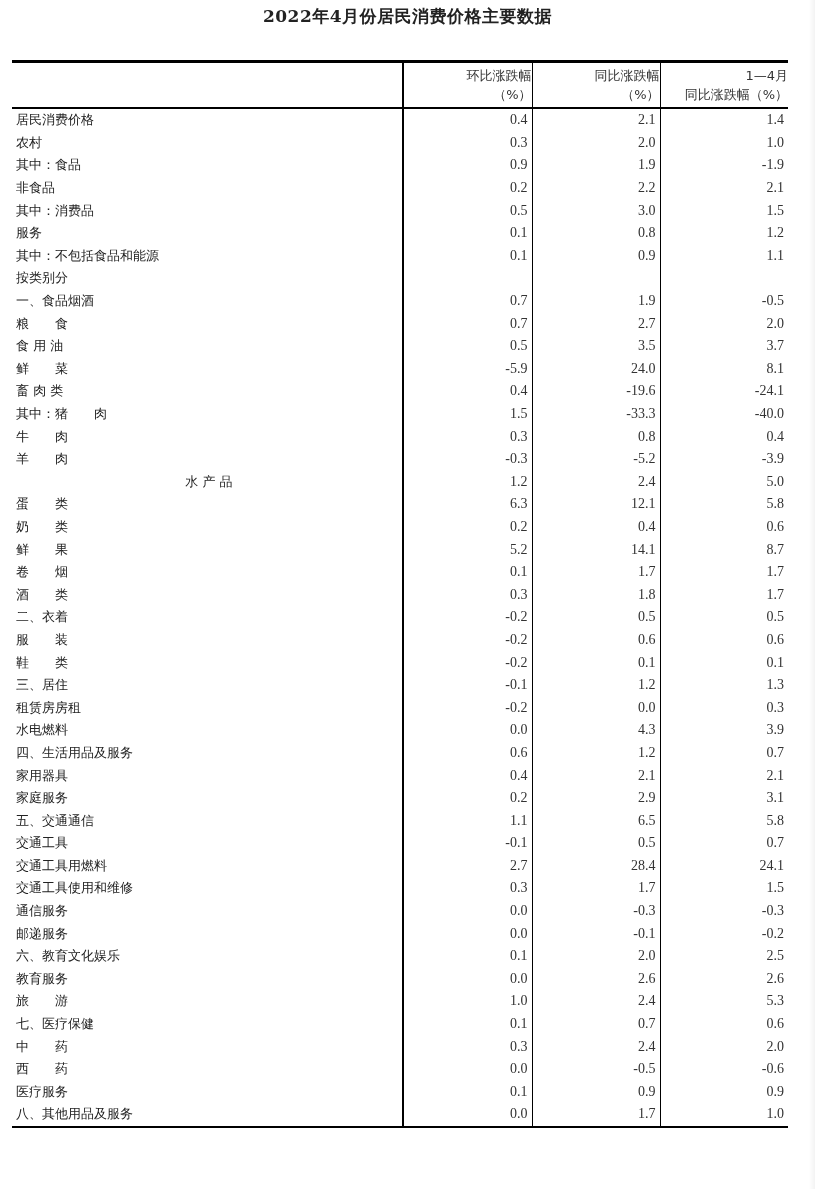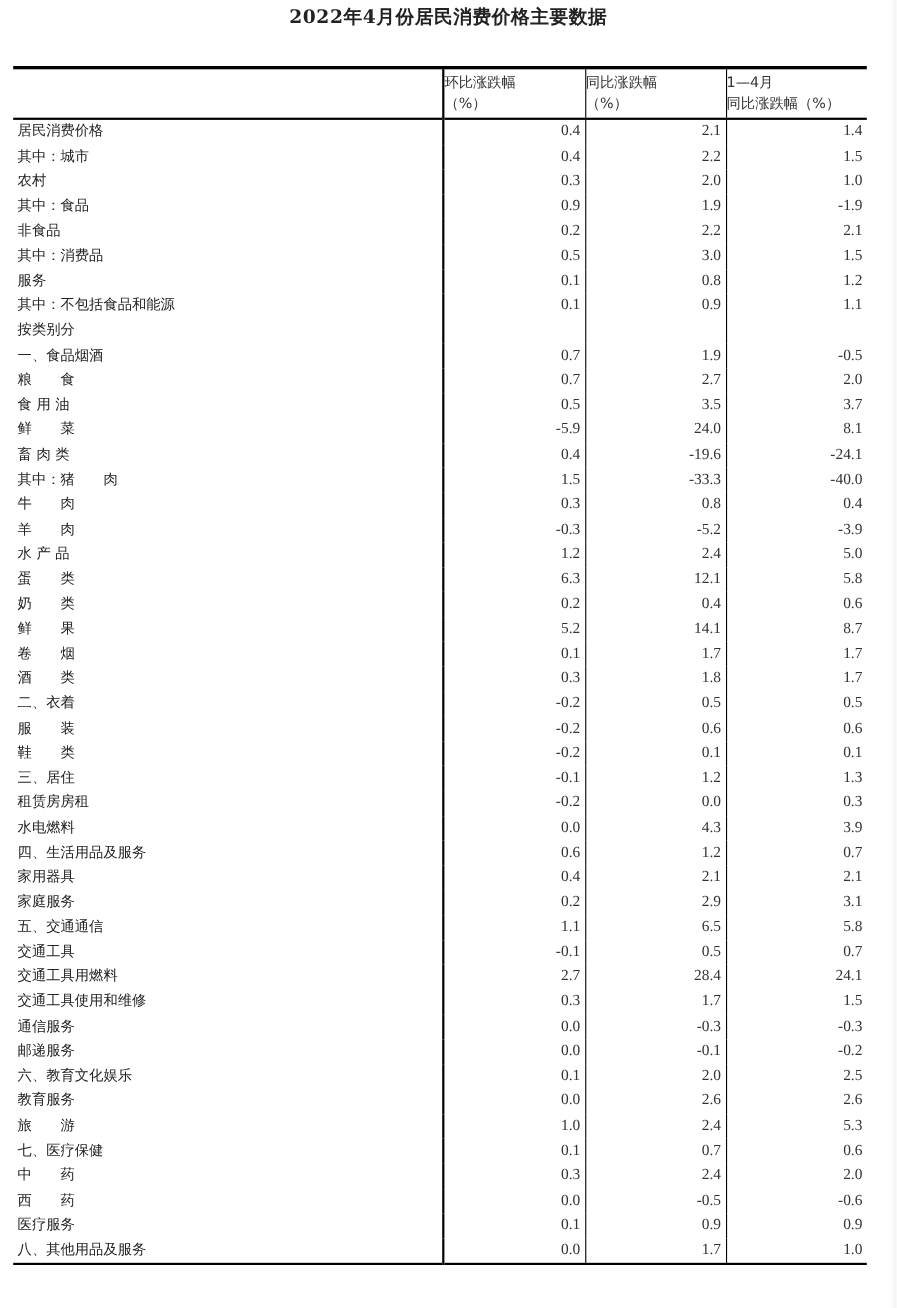--- a/index.html
+++ b/index.html
@@ -53,21 +53,21 @@
       border-top: 3px solid #000;
       border-bottom: 2px solid #000;
     }
     table.cpi thead th {
       height: 44px;
       padding: 0;
       font-weight: normal;
       font-size: 13px;
       line-height: 19px;
       color: #333;
-      text-align: left;
+      text-align: right;
       vertical-align: middle;
     }
     table.cpi tbody td {
       height: 22.6px;
       padding: 0;
       font-size: 13px;
       line-height: 22px;
       white-space: pre;
       vertical-align: middle;
     }
@@ -122,26 +122,20 @@
     </tr>
   </thead>
   <tbody id="table-body">
       <tr>
         <td class="name" style="padding-left: 4px;">居民消费价格</td>
         <td class="num bl-thick">0.4</td>
         <td class="num bl-thin">2.1</td>
         <td class="num bl-thin">1.4</td>
       </tr>
       <tr>
-        <td class="name" style="padding-left: 32px;">其中：城市</td>
-        <td class="num bl-thick">0.4</td>
-        <td class="num bl-thin">2.2</td>
-        <td class="num bl-thin">1.5</td>
-      </tr>
-      <tr>
         <td class="name" style="padding-left: 75px;">农村</td>
         <td class="num bl-thick">0.3</td>
         <td class="num bl-thin">2.0</td>
         <td class="num bl-thin">1.0</td>
       </tr>
       <tr>
         <td class="name" style="padding-left: 32px;">其中：食品</td>
         <td class="num bl-thick">0.9</td>
         <td class="num bl-thin">1.9</td>
         <td class="num bl-thin">-1.9</td>
@@ -218,21 +212,21 @@
         <td class="num bl-thin">0.8</td>
         <td class="num bl-thin">0.4</td>
       </tr>
       <tr>
         <td class="name" style="padding-left: 89px;">羊　　肉</td>
         <td class="num bl-thick">-0.3</td>
         <td class="num bl-thin">-5.2</td>
         <td class="num bl-thin">-3.9</td>
       </tr>
       <tr>
-        <td class="name" style="padding-left: 32px;">水 产 品</td>
+        <td class="name" style="padding-left: 32px; text-align: center;">水 产 品</td>
         <td class="num bl-thick">1.2</td>
         <td class="num bl-thin">2.4</td>
         <td class="num bl-thin">5.0</td>
       </tr>
       <tr>
         <td class="name" style="padding-left: 32px;">蛋　　类</td>
         <td class="num bl-thick">6.3</td>
         <td class="num bl-thin">12.1</td>
         <td class="num bl-thin">5.8</td>
       </tr>

